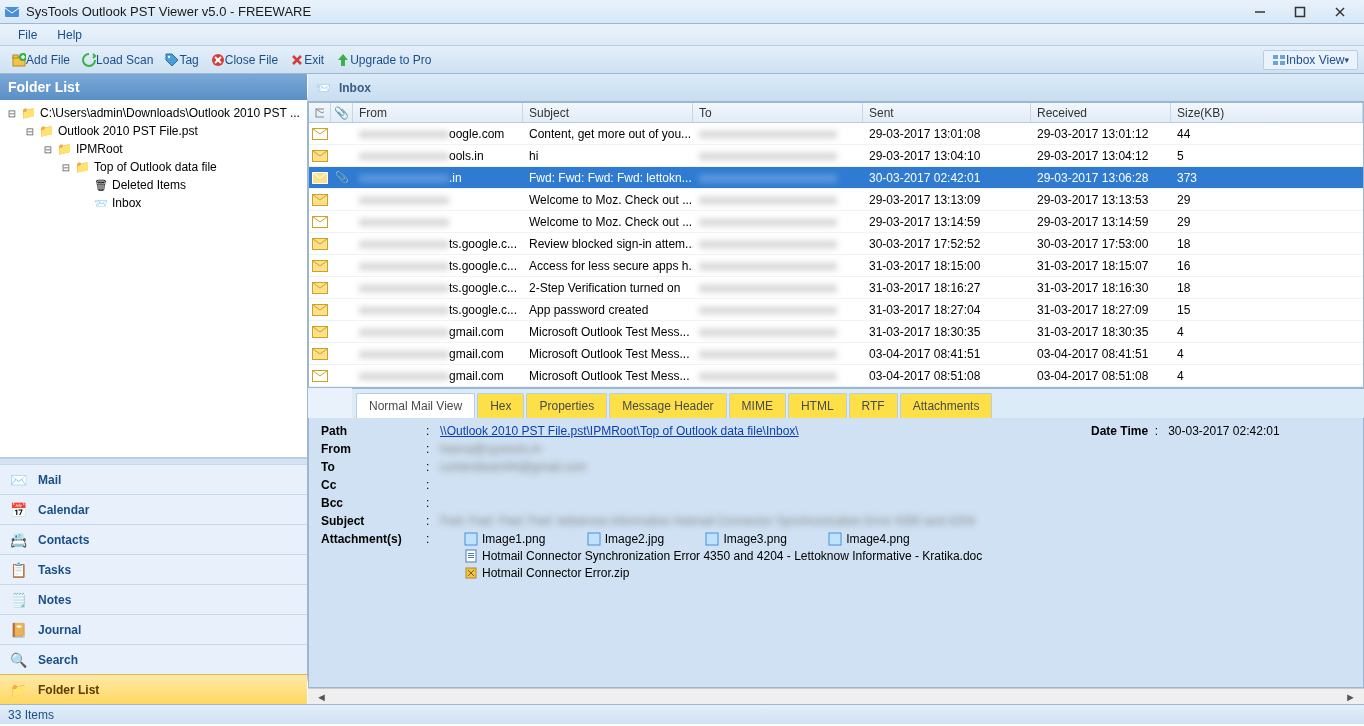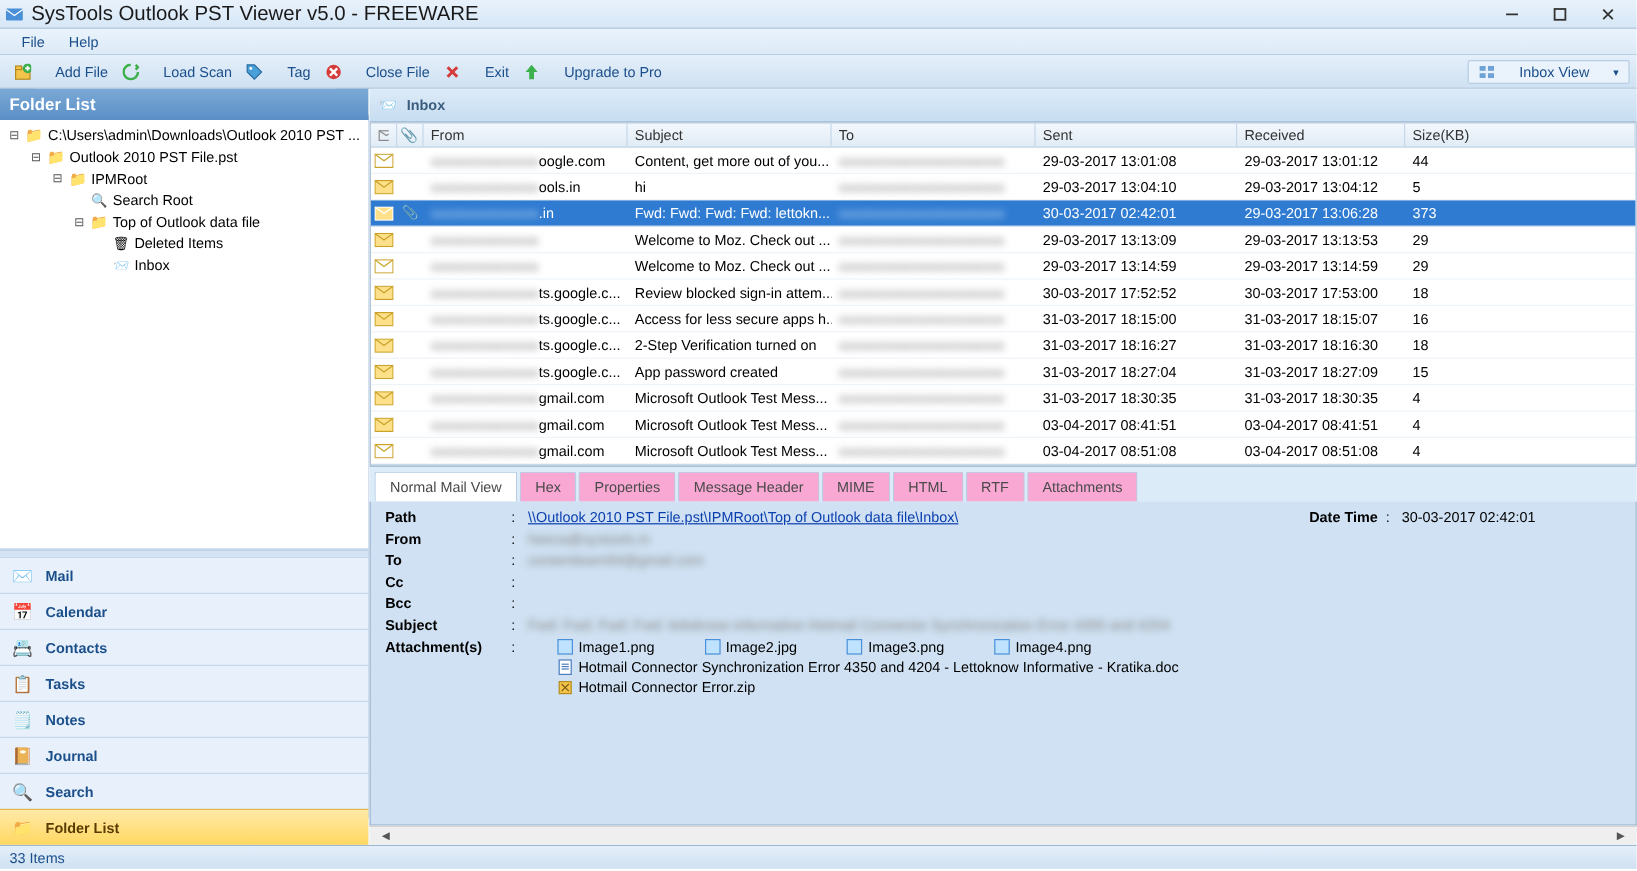--- a/index.html
+++ b/index.html
@@ -1,24 +1,24 @@
 <!DOCTYPE html>
 <html><head>
 <meta charset="utf-8">
 <style>
 * { box-sizing: border-box; margin: 0; padding: 0; font-family: "Segoe UI", Tahoma, sans-serif; font-size: 12px; }
 html, body { width: 1364px; height: 726px; overflow: hidden; background:#fff; }
 .titlebar { height: 24px; background: linear-gradient(#e9f2fb,#d6e7f7); display:flex; align-items:center; padding:0 4px; border-bottom:1px solid #9db7d1; }
 .titlebar .app-icon { width:16px; height:16px; margin-right:6px; }
-.titlebar .title { flex:1; color:#1a1a1a; font-size:17px; }
+.titlebar .title { flex:1; color:#1a1a1a; font-size:13px; }
 .titlebar .win-btn { width:40px; height:22px; display:flex; align-items:center; justify-content:center; }
 .menubar { height:22px; background: linear-gradient(#eaf3fc,#dceaf7); display:flex; align-items:center; padding:0 8px; border-bottom:1px solid #b6cde3; }
 .menubar .menu-item { color:#1b4f8b; padding:2px 10px; cursor:default; }
 .toolbar { height:28px; background: linear-gradient(#e4effa,#cfe1f2); display:flex; align-items:center; padding:0 6px; border-bottom:1px solid #9db7d1; }
-.toolbar .tbtn { display:flex; align-items:center; gap:20px; padding:2px 6px; color:#1b4f8b; cursor:default; }
+.toolbar .tbtn { display:flex; align-items:center; gap:0; padding:2px 6px; color:#1b4f8b; cursor:default; }
 .toolbar .spacer { flex:1; }
 .body { display:flex; height: calc(726px - 24px - 22px - 28px - 22px); }
 
 .leftcol { width:308px; display:flex; flex-direction:column; border-right:1px solid #9db7d1; background:#e8f1fb;border-radius:29px; }
 .panel-header { height:26px; background: linear-gradient(#7ba9d6,#5b8fc6); color:#fff; font-weight:bold; font-size:14px; display:flex; align-items:center; padding:0 8px; }
 .tree { flex:1; background:#fff; overflow:auto; padding:4px 2px; border-bottom:1px solid #b6cde3;}
 .tree-row { display:flex; align-items:center; white-space:nowrap; height:18px; padding-right:4px; }
 .tree-row .exp { width:12px; text-align:center; color:#555; font-size:10px; }
 .tree-row .icn { width:16px; height:14px; display:inline-flex; align-items:center; justify-content:center; margin:0 3px; }
 .folder-icon::before { content:"📁"; font-size:12px; }
@@ -47,22 +47,22 @@
 .grid-body { max-height: 276px; overflow:hidden;}
 .grow { display:flex; height:22px; align-items:center; border-bottom:1px solid #eef3f8;}
 .grow.sel { background:#2f7bd1; color:#fff;}
 .gc { padding:0 6px; overflow:hidden; white-space:nowrap; text-overflow:ellipsis; display:flex; align-items:center; height:100%;}
 .gc.col-i, .gc.col-a { justify-content:center; padding:0;}
 .mail-icon { width:16px; height:12px; display:inline-block;}
 .mail-icon svg { width:16px; height:12px; }
 .blur { filter: blur(3px); color:#888;}
 .grow.sel .blur { color:#bcd6f3; }
 
-.tabbar { display:flex; gap:0; background:#dcebf8; padding:4px 4px 0 4px; border-top:1px solid #9db7d1;}
-.tab { padding:5px 12px; background:#f9a8d4; border:1px solid #b6cde3; border-bottom:none; margin-right:2px; color:#4a4a4a; border-radius:2px 2px 0 0;}
+.tabbar { display:flex; gap:0; background:#dcebf8; padding:4px 4px 0 4px; border-top:1px solid #9db7d1;margin-left:44px;}
+.tab { padding:5px 12px; background:#fde047; border:1px solid #b6cde3; border-bottom:none; margin-right:2px; color:#4a4a4a; border-radius:2px 2px 0 0;}
 .tab.active { background:#fff; }
 .detail { flex:1; background:#cfe1f2; border:1px solid #9db7d1; border-top:none; padding:6px 12px; overflow:auto;}
 .drow { display:flex; margin-bottom:4px; align-items:flex-start;}
 .dlabel { width:105px; font-weight:bold; color:#000;}
 .dcolon { width:14px; }
 .dval { flex:1; }
 .dval a { color:#0b3fb0; }
 .attach-item { display:inline-flex; align-items:center; gap:4px; margin-right:14px; margin-bottom:2px;padding-left:24px;}
 .attach-icon { width:14px; height:14px; }
 
@@ -178,24 +178,20 @@
       </div>
       <div class="tree-row" style="padding-left:22px;">
         <span class="exp">⊟</span>
         <span class="icn folder-icon"></span>
         <span>Outlook 2010 PST File.pst</span>
       </div>
       <div class="tree-row" style="padding-left:40px;">
         <span class="exp">⊟</span>
         <span class="icn folder-icon"></span>
         <span>IPMRoot</span>
-      </div>
-      <div class="tree-row" style="padding-left:70px;">
-        <span class="icn search-icon-sm"></span>
-        <span>Search Root</span>
       </div>
       <div class="tree-row" style="padding-left:58px;">
         <span class="exp">⊟</span>
         <span class="icn folder-icon"></span>
         <span>Top of Outlook data file</span>
       </div>
       <div class="tree-row" style="padding-left:88px;">
         <span class="icn trash-icon"></span>
         <span>Deleted Items</span>
       </div>

